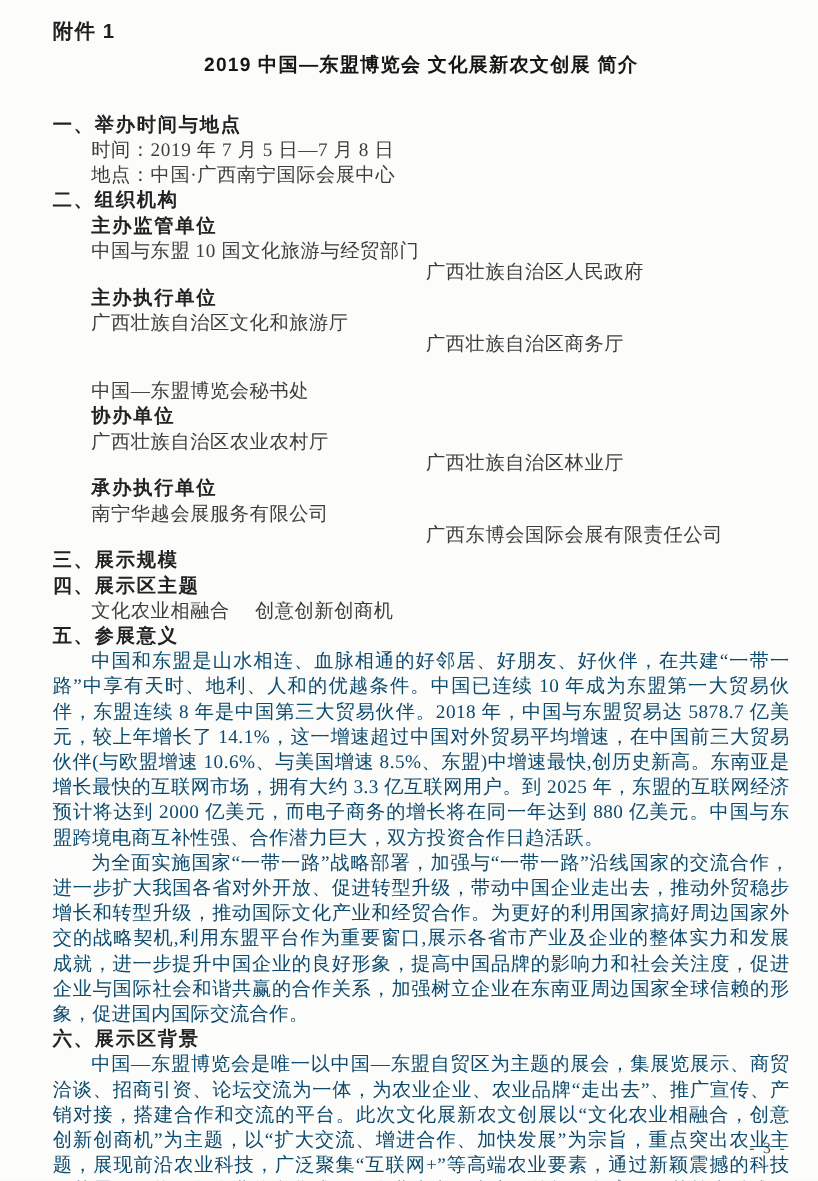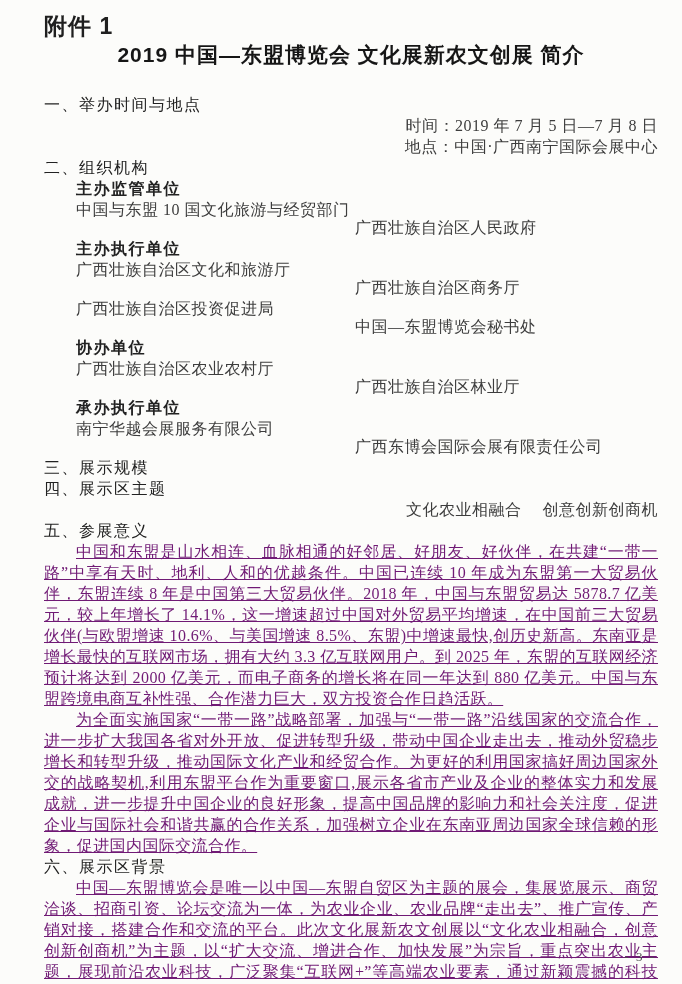--- a/index.html
+++ b/index.html
@@ -13,59 +13,58 @@
     padding: 15px 24px 0 44px;
     font-family: "Liberation Serif", "DejaVu Serif", serif;
     font-size: 16px;
     line-height: 21px;
     color: #3d3d3d;
     overflow: hidden;
   }
   .attachment {
     font-family: "Liberation Sans", "DejaVu Sans", sans-serif;
     font-weight: 700;
-    font-size: 23px;
+    font-size: 17px;
     color: #1f1f1f;
     line-height: 23px;
     margin-bottom: 3px;
     letter-spacing: 1px;
   }
   .title {
     font-family: "Liberation Sans", "DejaVu Sans", sans-serif;
     font-weight: 700;
-    font-size: 21px;
+    font-size: 16px;
     line-height: 27px;
     text-align: center;
     color: #161616;
     letter-spacing: 1px;
     margin-bottom: 26px;
   }
   .h {
     font-family: "Liberation Sans", "DejaVu Sans", sans-serif;
-    font-weight: 400;
+    font-weight: 700;
     color: #222222;
     letter-spacing: 1.5px;
   }
-  .ind { padding-left: 32px; letter-spacing: 0.5px; text-align: right; }
+  .ind { padding-left: 32px; letter-spacing: 0.5px; }
   .glabel {
     font-family: "Liberation Sans", "DejaVu Sans", sans-serif;
     font-weight: 700;
     color: #222222;
     padding-left: 32px;
     letter-spacing: 1.5px;
   }
   .orow { display: flex; padding-left: 32px; letter-spacing: 0.5px; }
   .orow .c1 { width: 279px; flex: 0 0 279px; white-space: nowrap; overflow: hidden; }
   .orow .c2 { flex: 1; white-space: nowrap; margin-top: 18px; }
   .para {
     text-indent: 2em;
     text-align: justify;
     letter-spacing: 0.4px;
-    color: #701a75;
-    text-decoration: underline;
+    color: #0c4a6e;
   }
   .pageno {
     position: absolute;
     top: 946px;
     right: 26px;
     font-size: 13px;
     color: #4c4c4c;
     letter-spacing: 2px;
   }
 </style>
@@ -92,21 +91,20 @@
       <span class="c1">中国与东盟 10 国文化旅游与经贸部门</span>
       <span class="c2">广西壮族自治区人民政府</span>
     </div>
 
     <div class="glabel">主办执行单位</div>
     <div class="orow">
       <span class="c1">广西壮族自治区文化和旅游厅</span>
       <span class="c2">广西壮族自治区商务厅</span>
     </div>
     <div class="orow">
-      <span class="c1">广西壮族自治区投资促进局</span>
       <span class="c2">中国—东盟博览会秘书处</span>
     </div>
 
     <div class="glabel">协办单位</div>
     <div class="orow">
       <span class="c1">广西壮族自治区农业农村厅</span>
       <span class="c2">广西壮族自治区林业厅</span>
     </div>
 
     <div class="glabel">承办执行单位</div>

